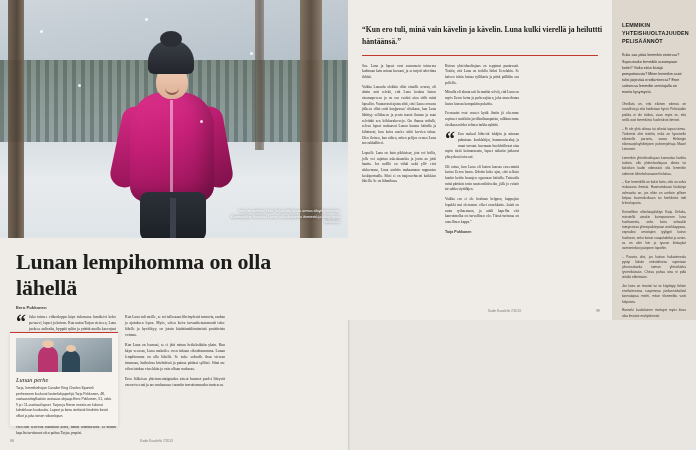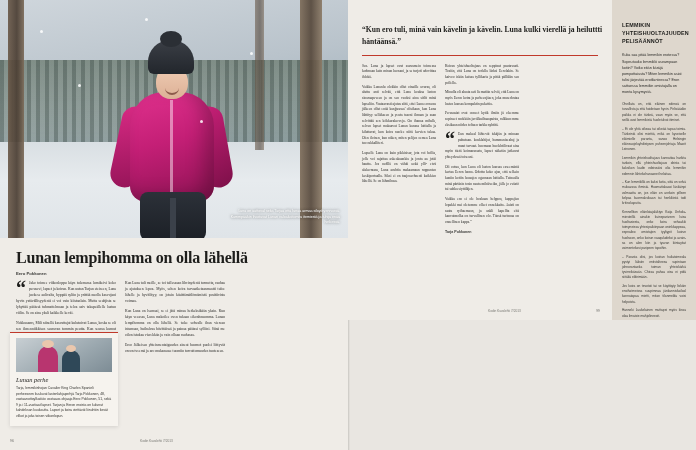--- a/index.html
+++ b/index.html
@@ -147,21 +147,21 @@
     color: #ffffff;
     font-family: "Liberation Sans", sans-serif;
     font-size: 3.6px;
     line-height: 1.55;
     text-align: right;
     text-shadow: 0 0 3px rgba(0,0,0,.7);
   }
   .headline {
     font-family: "Liberation Serif", serif;
     font-weight: bold;
-    font-size: 16px;
+    font-size: 22px;
     color: #1d1d1b;
     margin: 11px 16px 4px 16px;
     letter-spacing: -0.2px;
   }
   .byline {
     font-family: "Liberation Sans", sans-serif;
     font-size: 4.2px;
     font-weight: bold;
     color: #3a3a38;
     margin: 0 16px 5px 16px;

